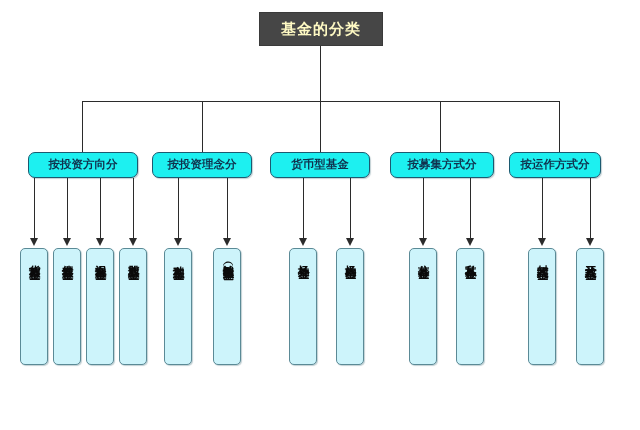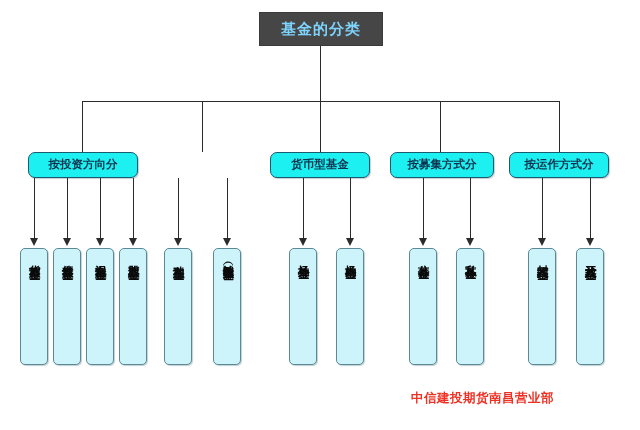--- a/index.html
+++ b/index.html
@@ -26,21 +26,21 @@
     width: 124px;
     height: 34px;
     background: #464646;
     border: 1px solid #3a3a3a;
     display: flex;
     align-items: center;
     justify-content: center;
     box-sizing: border-box;
   }
   .root-box .label {
-    color: #7dd3fc;
+    color: #fef9c3;
     font-size: 15px;
     font-weight: bold;
     letter-spacing: 1px;
     line-height: 1;
   }
 
   
   .l2-box {
     position: absolute;
     height: 26px;
@@ -140,27 +140,30 @@
 
   <div class="line vline" style="left:82px;  top:101px; height:51px;"></div>
   <div class="line vline" style="left:202px; top:101px; height:51px;"></div>
   <div class="line vline" style="left:320px; top:101px; height:51px;"></div>
   <div class="line vline" style="left:440px; top:101px; height:51px;"></div>
   <div class="line vline" style="left:559px; top:101px; height:51px;"></div>
 
   <div class="l2-box" style="left:28px; top:152px; width:110px;">
     <span class="label">按投资方向分</span>
   </div>
+  <div class="l2-box" style="left:152px; top:152px; width:100px;">
+    <span class="label">按投资理念分</span>
+  </div>
   <div class="l2-box" style="left:270px; top:152px; width:100px;">
     <span class="label">货币型基金</span>
   </div>
   <div class="l2-box" style="left:390px; top:152px; width:104px;">
     <span class="label">按募集方式分</span>
   </div>
-  <div class="l2-box" style="left:509px; top:152px; width:100px;">
+  <div class="l2-box" style="left:509px; top:152px; width:92px;">
     <span class="label">按运作方式分</span>
   </div>
 
   <div class="arrow-line" style="left:34px;  top:178px; height:61px;"></div>
   <div class="arrow-head" style="left:30px;  top:238px;"></div>
   <div class="arrow-line" style="left:67px;  top:178px; height:61px;"></div>
   <div class="arrow-head" style="left:63px;  top:238px;"></div>
   <div class="arrow-line" style="left:100px; top:178px; height:61px;"></div>
   <div class="arrow-head" style="left:96px;  top:238px;"></div>
   <div class="arrow-line" style="left:133px; top:178px; height:61px;"></div>
@@ -220,15 +223,14 @@
     <span class="label">私募基金</span>
   </div>
 
   <div class="leaf-box" style="left:528px; width:28px;">
     <span class="label">封闭式基金</span>
   </div>
   <div class="leaf-box" style="left:576px; width:28px;">
     <span class="label">开放式基金</span>
   </div>
 
-  <div class="watermark">中信建投期货南昌营业部</div>
 
 </div>
 
 </body></html>

